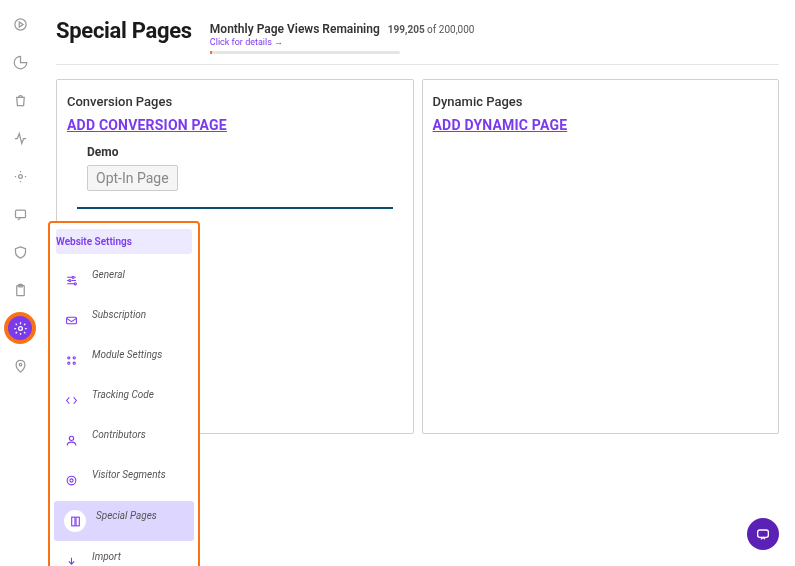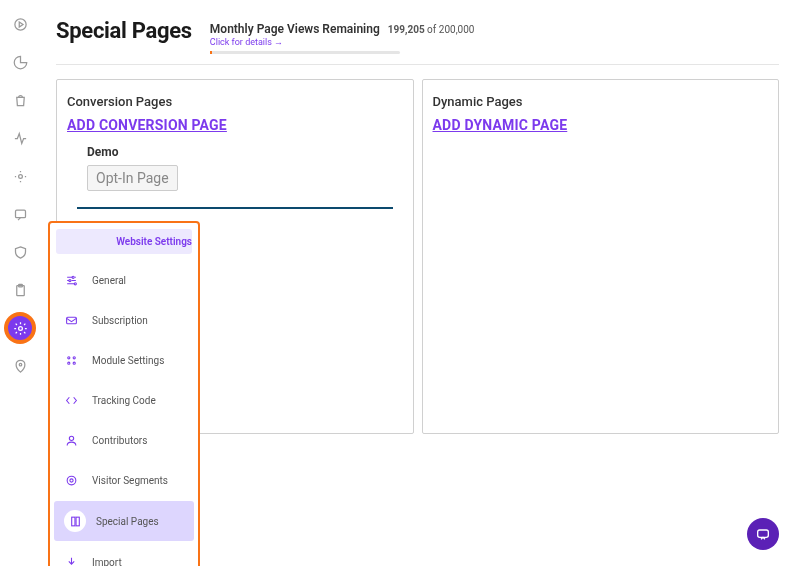--- a/index.html
+++ b/index.html
@@ -169,34 +169,35 @@
       width: 152px;
       background: #fff;
       border: 2px solid #f97316;
       border-radius: 4px;
       padding-bottom: 6px;
     }
     .popup-header {
       background: #ede9fe;
       margin: 6px 6px 6px 6px;
       padding: 7px 0;
-      text-align: right;
+      text-align: left;
       font-size: 10px;
       font-weight: 600;
       color: #7c3aed;
       border-radius: 3px;
     }
     .popup-item {
       display: flex;
-      align-items: center;
+      align-items: flex-start;
       padding: 9px 10px;
       font-size: 10px;
       color: #555;
       cursor: pointer;
       gap: 10px;
+      font-style: italic;
     }
     .popup-item.selected {
       background: #ddd6fe;
       margin: 1px 4px;
       border-radius: 3px;
     }
     .popup-item.selected .pi-icon-wrap {
       background: #fff;
       border-radius: 50%;
       width: 22px;

